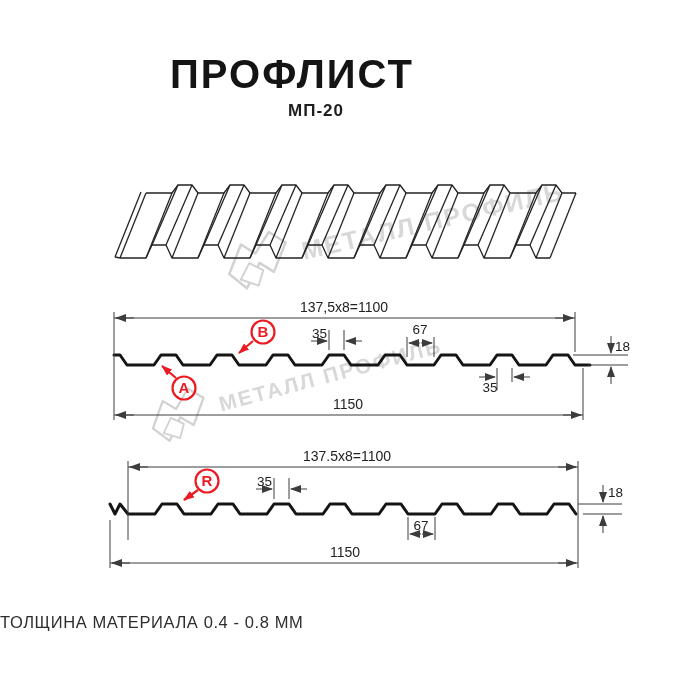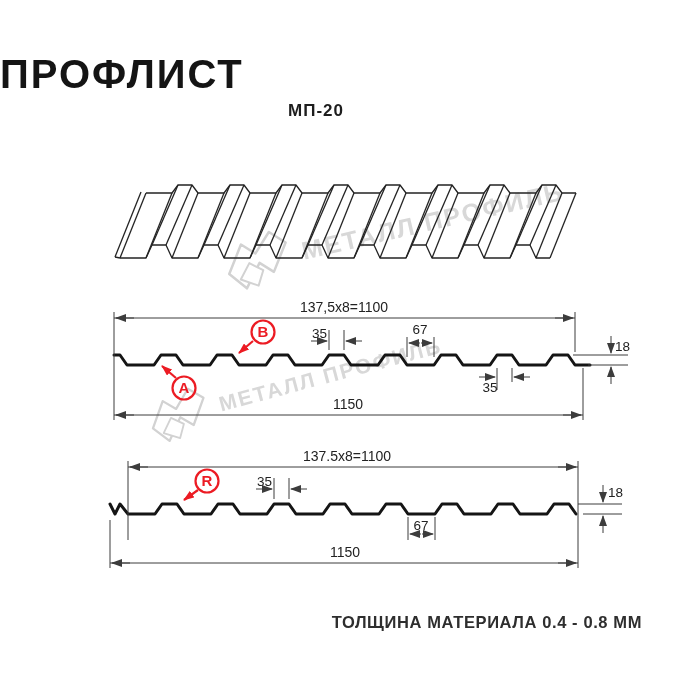--- a/index.html
+++ b/index.html
@@ -1,24 +1,24 @@
 <!DOCTYPE html>
 <html><head>
 <meta charset="utf-8">
 <style>
   html,body{margin:0;padding:0;background:#ffffff;}
   body{width:700px;height:700px;position:relative;overflow:hidden;
        font-family:"Liberation Sans",sans-serif;}
   .abs{position:absolute;}
-  .title{top:52px;left:0;width:584px;text-align:left;
+  .title{top:52px;left:0;width:584px;text-align:center;
          font-size:40px;font-weight:700;letter-spacing:2px;color:#141414;}
   .subtitle{top:101px;left:0;width:632px;text-align:center;
             font-size:17px;font-weight:700;letter-spacing:1px;color:#1d1d1d;}
-  .caption{top:613px;left:0;width:642px;text-align:right;
-           font-size:16.5px;font-weight:700;letter-spacing:0.6px;color:#2e2e2e;}
+  .caption{top:613px;left:0;width:642px;text-align:left;
+           font-size:16.5px;font-weight:400;letter-spacing:0.6px;color:#2e2e2e;}
   .wm{display:flex;align-items:center;gap:10px;color:#d8d8d8;
       font-weight:700;white-space:nowrap;transform-origin:0 50%;}
   .wm .wm-text{letter-spacing:2px;}
   .wm1{left:224px;top:240px;height:58px;transform:rotate(-13deg);font-size:25px;}
   .wm2{left:148px;top:398px;height:52px;transform:rotate(-15deg);font-size:21px;}
   svg.draw{position:absolute;left:0;top:0;}
   .dimline{stroke:#3c3c3c;stroke-width:1;fill:none;}
   .dimtxt{fill:#222;font-size:13.5px;font-family:"Liberation Sans",sans-serif;}
   .dimtxt.big{font-size:14px;}
   .profline{stroke:#151515;stroke-width:3;fill:none;stroke-linejoin:round;stroke-linecap:round;}

